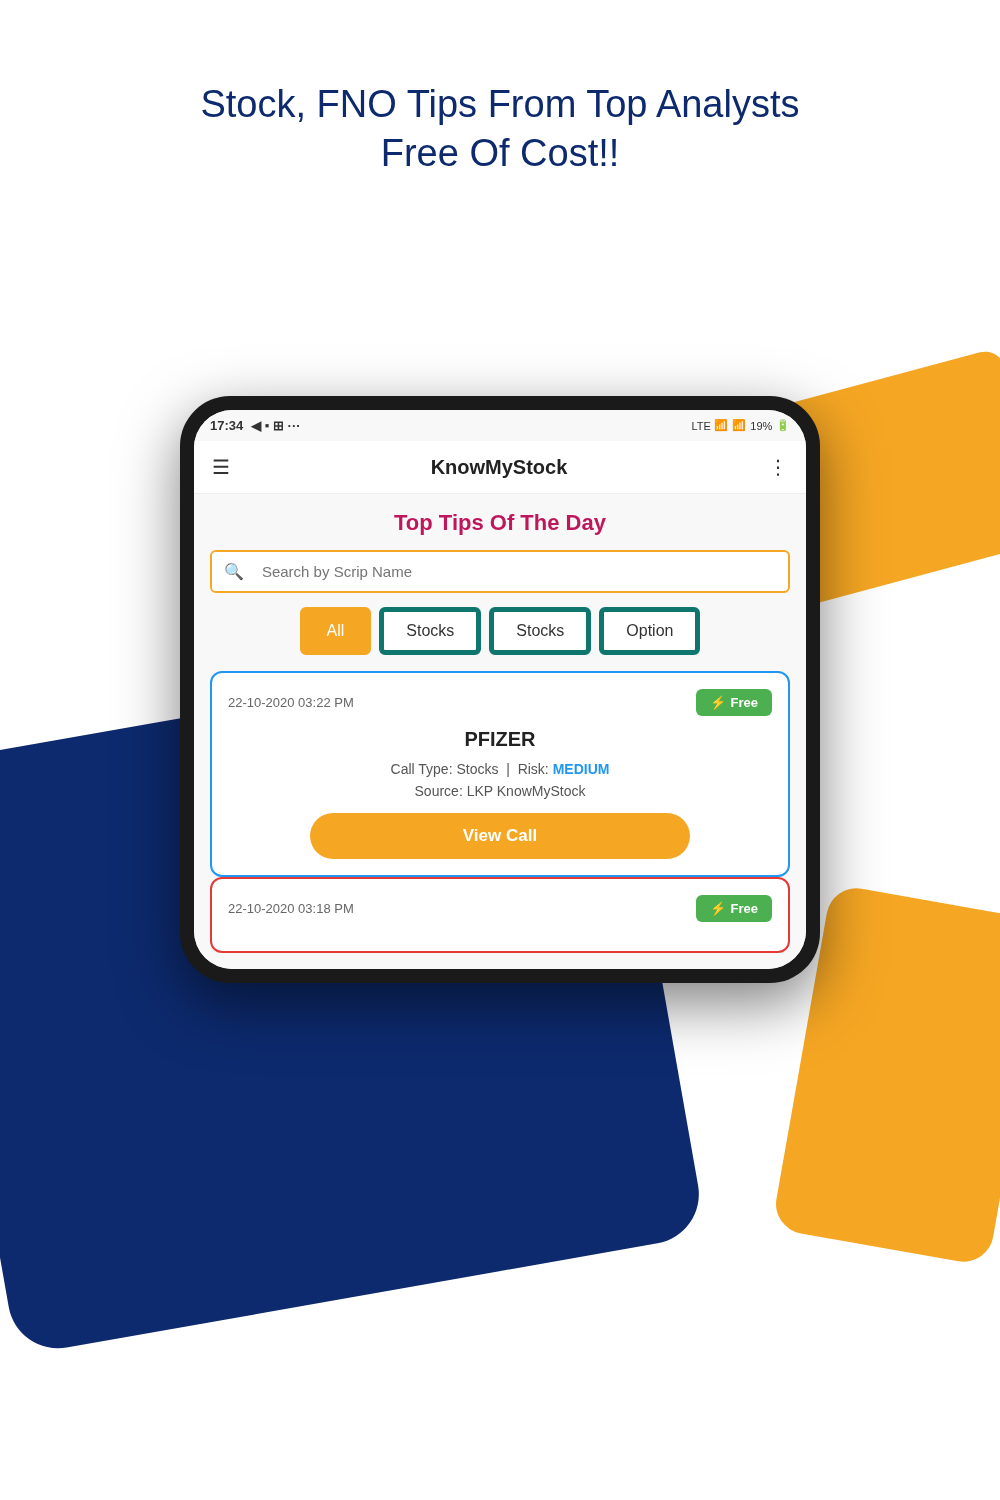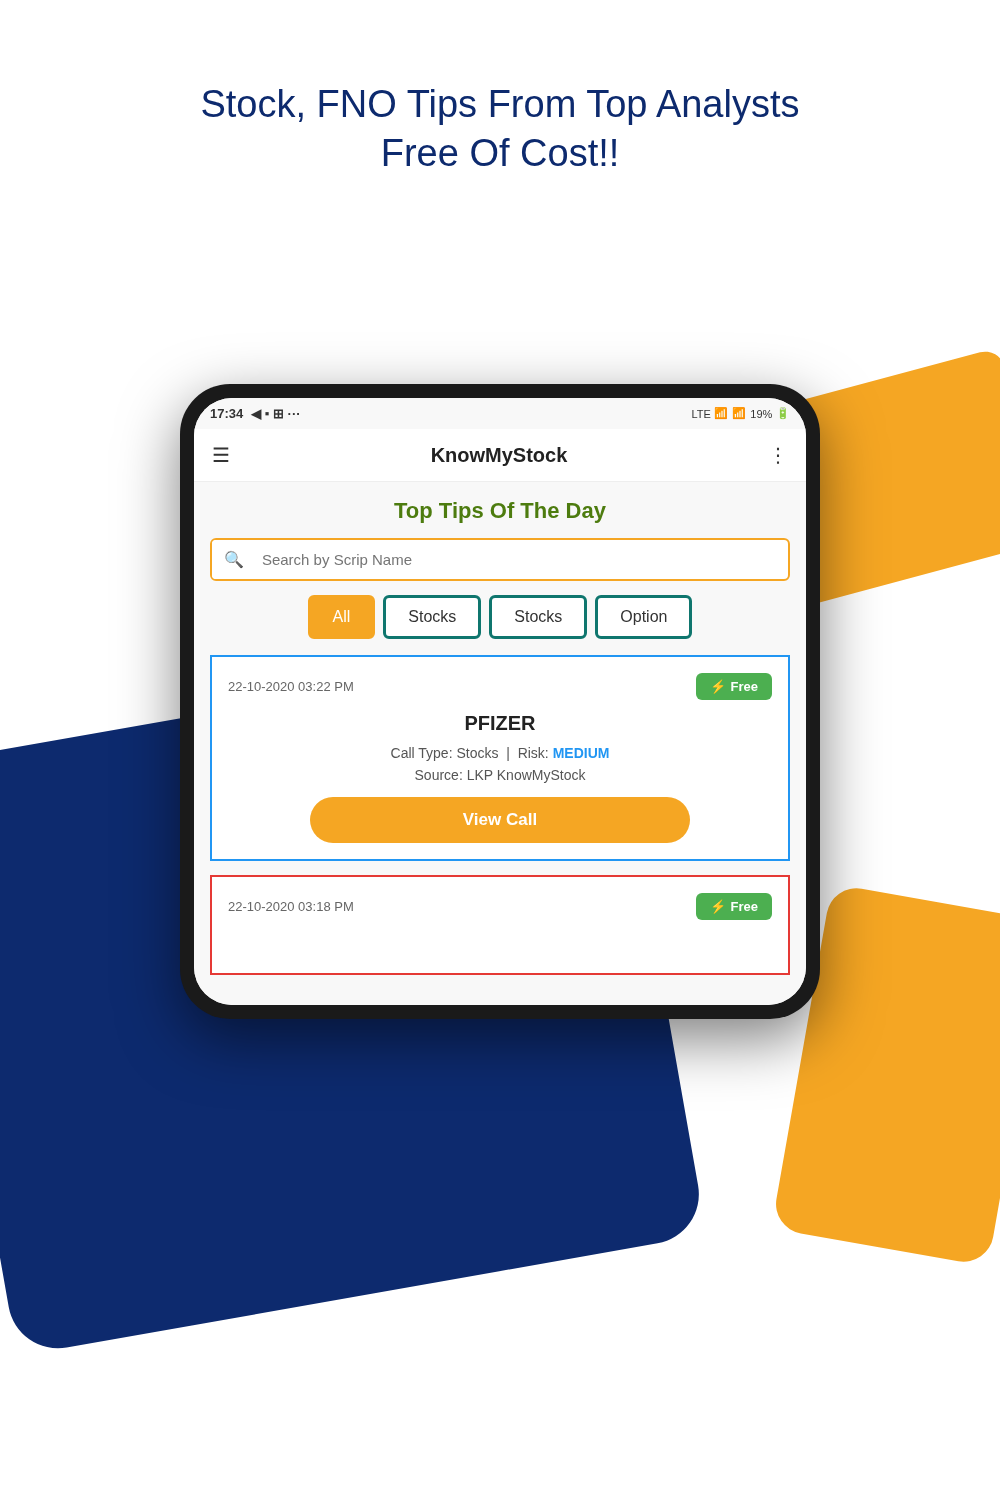--- a/index.html
+++ b/index.html
@@ -69,21 +69,21 @@
       font-size: 38px;
       font-weight: 400;
       color: #0d2a6e;
       margin-top: 30px;
       line-height: 1.3;
     }
 
     
     .phone-wrapper {
       position: absolute;
-      top: 384px;
+      top: 396px;
       left: 50%;
       transform: translateX(-50%);
       z-index: 3;
       width: 640px;
     }
 
     .phone-outer {
       background: #1a1a1a;
       border-radius: 50px;
       padding: 14px;
@@ -151,21 +151,21 @@
 
     
     .app-content {
       background: #f8f8f8;
       padding: 16px;
     }
 
     .section-title {
       font-size: 22px;
       font-weight: 800;
-      color: #4d7c0f;
+      color: #be185d;
       text-align: center;
       margin-bottom: 14px;
     }
 
     
     .search-bar {
       display: flex;
       align-items: center;
       border: 2px solid #f5a623;
       border-radius: 6px;
@@ -198,38 +198,37 @@
       margin-bottom: 16px;
       justify-content: center;
     }
 
     .filter-tab {
       padding: 10px 22px;
       border-radius: 6px;
       font-size: 16px;
       font-weight: 500;
       cursor: pointer;
-      border: 3px solid #0f766e;
+      border: 5px solid #0f766e;
       background: #fff;
       color: #333;
     }
 
     .filter-tab.active {
       background: #f5a623;
       color: #fff;
       border-color: #f5a623;
     }
 
     
     .stock-card {
       background: #fff;
       border: 2px solid #2196f3;
-      border-radius: 0;
+      border-radius: 12px;
       padding: 16px;
-      margin-bottom: 14px;
     }
 
     .stock-card.red-border {
       border-color: #e53935;
     }
 
     .card-header {
       display: flex;
       justify-content: space-between;
       align-items: center;
@@ -289,21 +288,21 @@
       border: none;
       border-radius: 30px;
       padding: 13px;
       font-size: 17px;
       font-weight: 700;
       text-align: center;
       cursor: pointer;
     }
 
     .card2-partial {
-      height: 100px;
+      height: 76px;
       overflow: hidden;
     }
   </style>
 </head>
 <body>
 
 <div class="bg-orange-top"></div>
 <div class="bg-blue-bottom"></div>
 <div class="bg-orange-bottom"></div>
 

